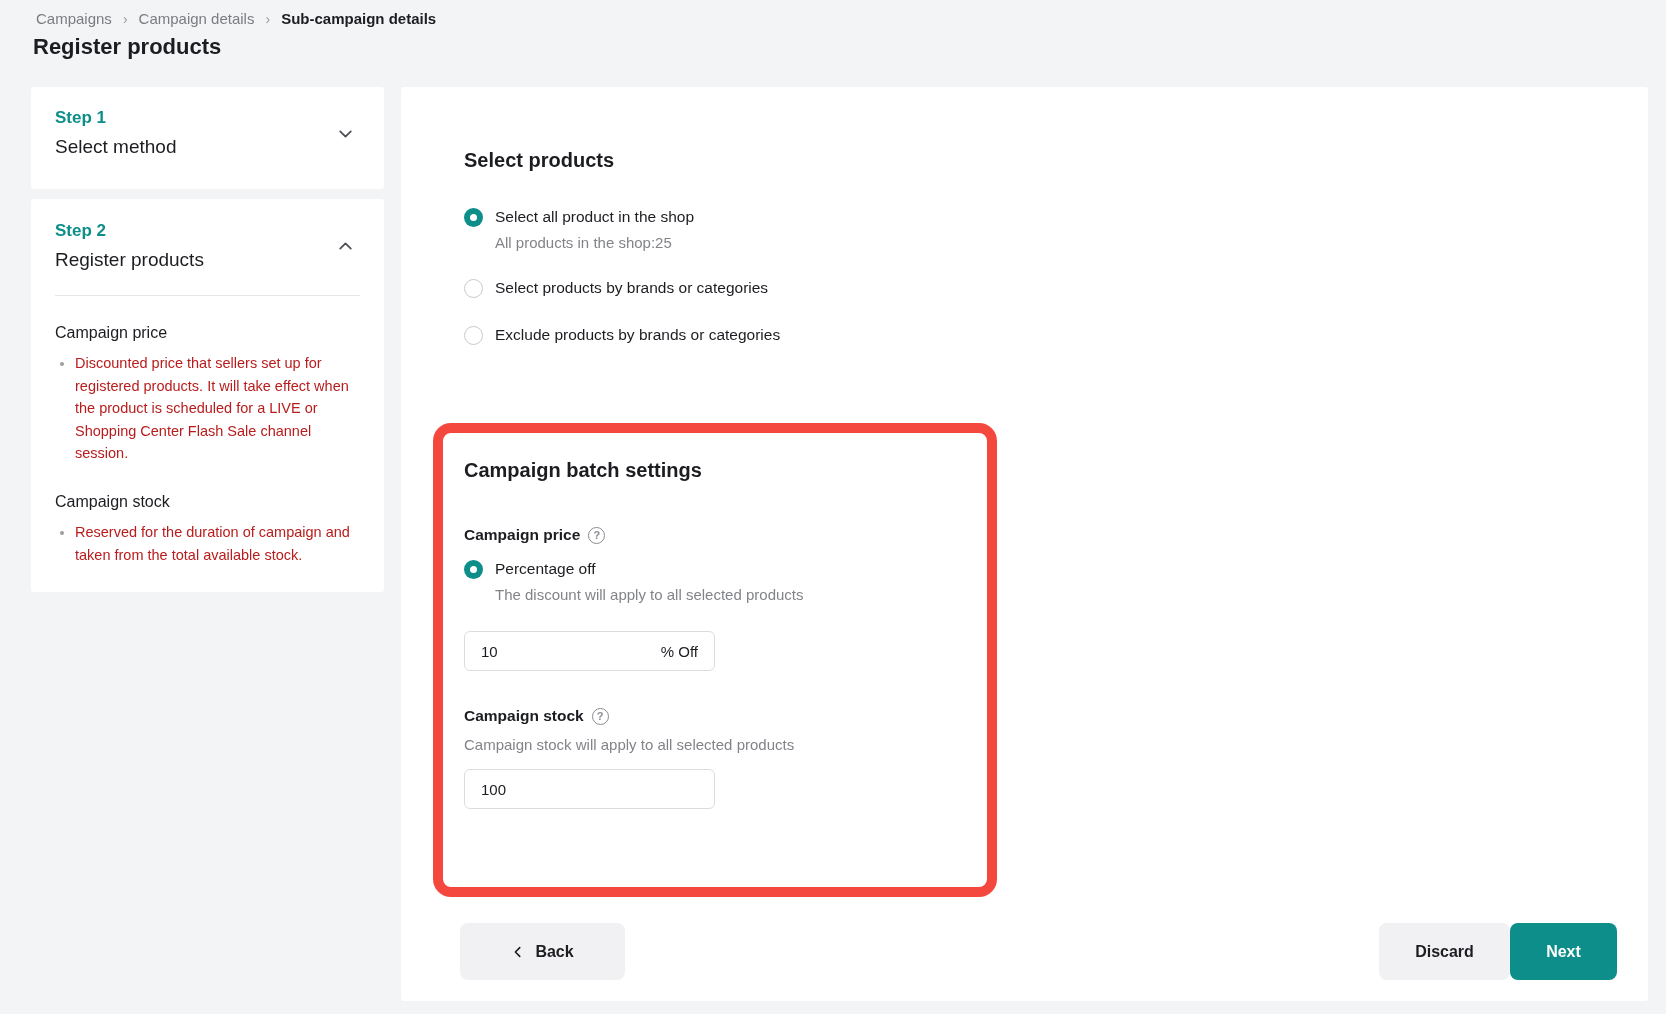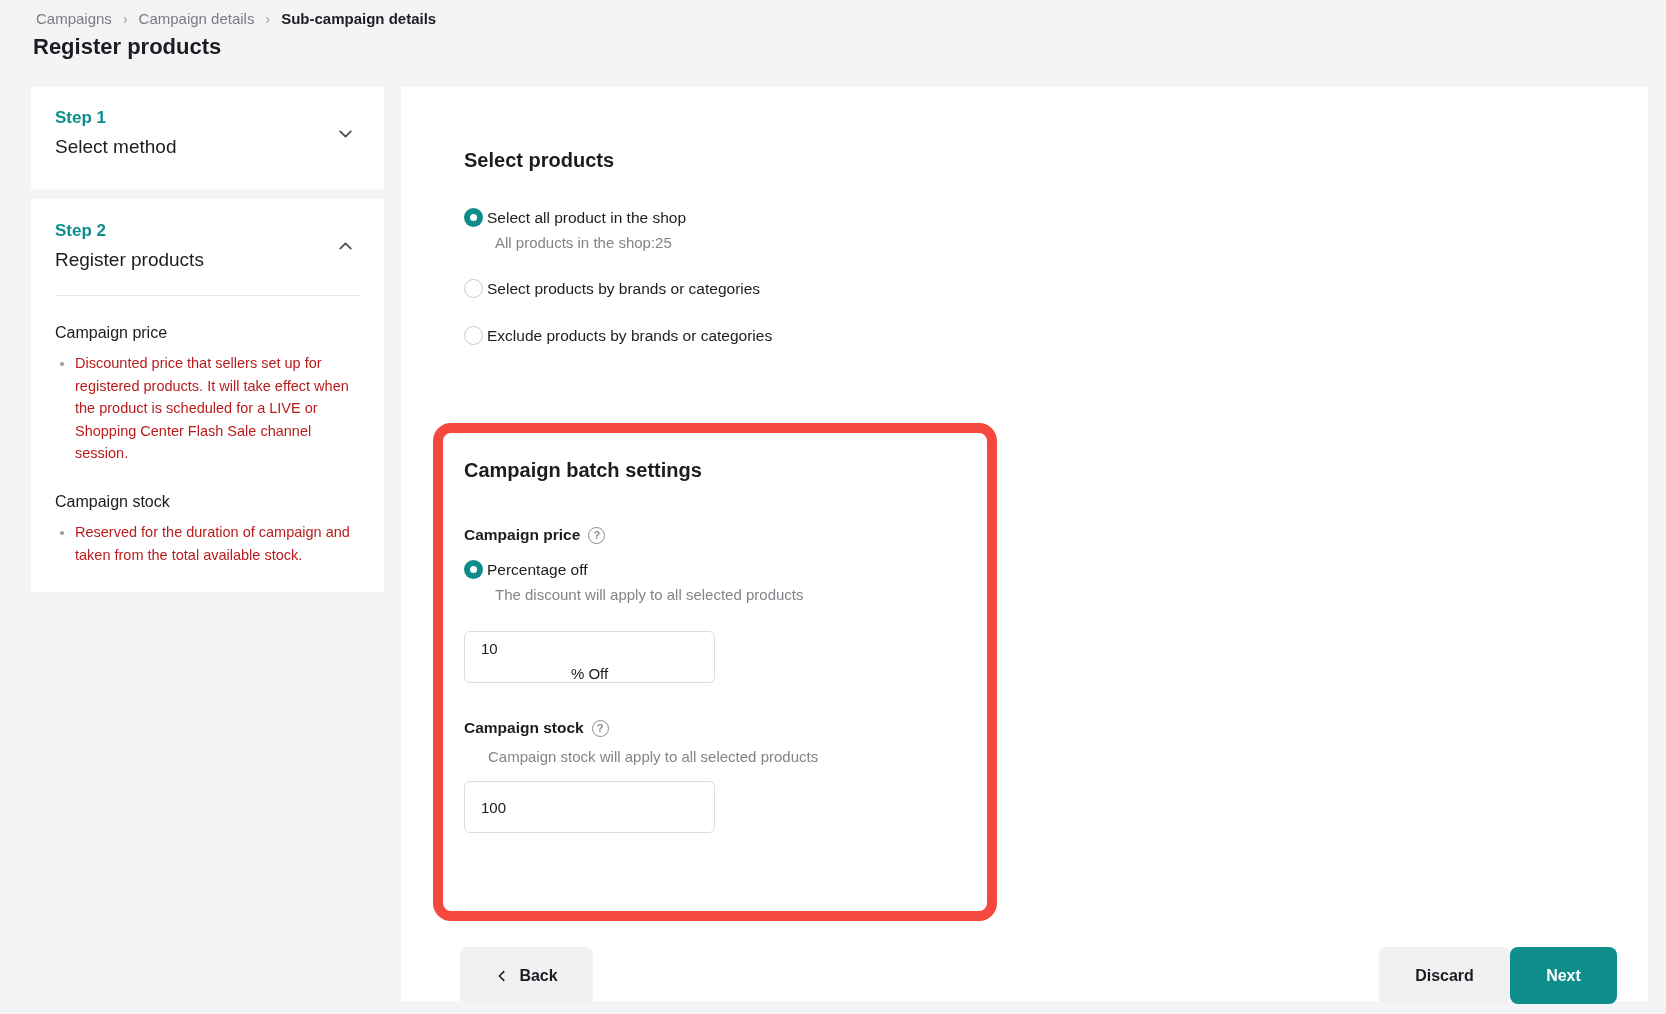--- a/index.html
+++ b/index.html
@@ -40,21 +40,21 @@
     flex: 1; margin: 0 18px 0 17px;
     background: #fff; border-radius: 3px;
     height: 914px;
   }
 
   
   .section-select { padding: 62px 0 0 63px; }
   .main-heading { font-size: 20px; font-weight: 700; }
   .options { margin-top: 36px; }
   .option { margin-bottom: 28px; }
-  .option-row { display: flex; align-items: center; gap: 4px; cursor: pointer; width: max-content; }
+  .option-row { display: flex; align-items: flex-start; gap: 12px; cursor: pointer; width: max-content; }
   .radio { width: 19px; height: 19px; border-radius: 50%; flex: none; }
   .radio.selected { background: #0d8e8a; display: flex; align-items: center; justify-content: center; }
   .radio-dot { width: 7px; height: 7px; border-radius: 50%; background: #fff; }
   .radio.unselected { background: #fff; border: 1.5px solid #c9cacd; }
   .option-label { font-size: 15.5px; font-weight: 500; }
   .option-sub { margin: 7px 0 0 31px; font-size: 15px; color: #83848a; }
 
   
   .highlight-box {
     margin: 78px 0 0 32px;
@@ -68,43 +68,42 @@
   .form-label-row.stock { margin-top: 36px; }
   .form-label { font-size: 15.5px; font-weight: 600; }
   .help-icon {
     width: 17px; height: 17px; border: 1.3px solid #8b8c91; border-radius: 50%;
     color: #8b8c91; font-size: 11px; font-weight: 700;
     display: inline-flex; align-items: center; justify-content: center;
     cursor: pointer;
   }
   .price-option { margin-top: 16px; }
   .input-box {
-    margin-top: 18px; width: 251px; height: 52px;
+    margin-top: 18px; width: 251px; height: 40px;
     border: 1px solid #dcdce0; border-radius: 6px;
     display: flex; align-items: center; padding: 0 16px;
     background: #fff;
-    flex-direction: column;
   }
   .input-box input {
     border: none; outline: none; flex: 1; width: 100%;
     font-family: inherit; font-size: 15px; color: #1c1d21; background: transparent;
   }
   .input-suffix { font-size: 15px; font-weight: 500; white-space: nowrap; }
-  .stock-sub { margin-top: 11px; font-size: 15px; color: #83848a; margin-left: 24px; }
+  .stock-sub { margin-top: 11px; font-size: 15px; color: #83848a; }
   .stock-input { margin-top: 16px; }
 
   
   .footer { display: flex; justify-content: space-between; align-items: center; margin: 26px 31px 0 59px; }
   .btn {
     height: 57px; border: none; border-radius: 8px;
     font-family: inherit; font-size: 16px; font-weight: 600;
     display: inline-flex; align-items: center; justify-content: center;
     cursor: pointer;
   }
-  .btn-back { width: 133px; background: #f1f1f3; color: #1c1d21; gap: 10px; }
+  .btn-back { width: 165px; background: #f1f1f3; color: #1c1d21; gap: 10px; }
   .btn-discard { width: 131px; background: #f1f1f3; color: #1c1d21; }
   .btn-next { width: 107px; background: #0d8e8a; color: #fff; }
   .footer-right { display: flex; }
 </style>
 </head>
 <body>
 
 <div class="breadcrumb">
   <span class="crumb-link">Campaigns</span>
   <span class="crumb-sep">›</span>

